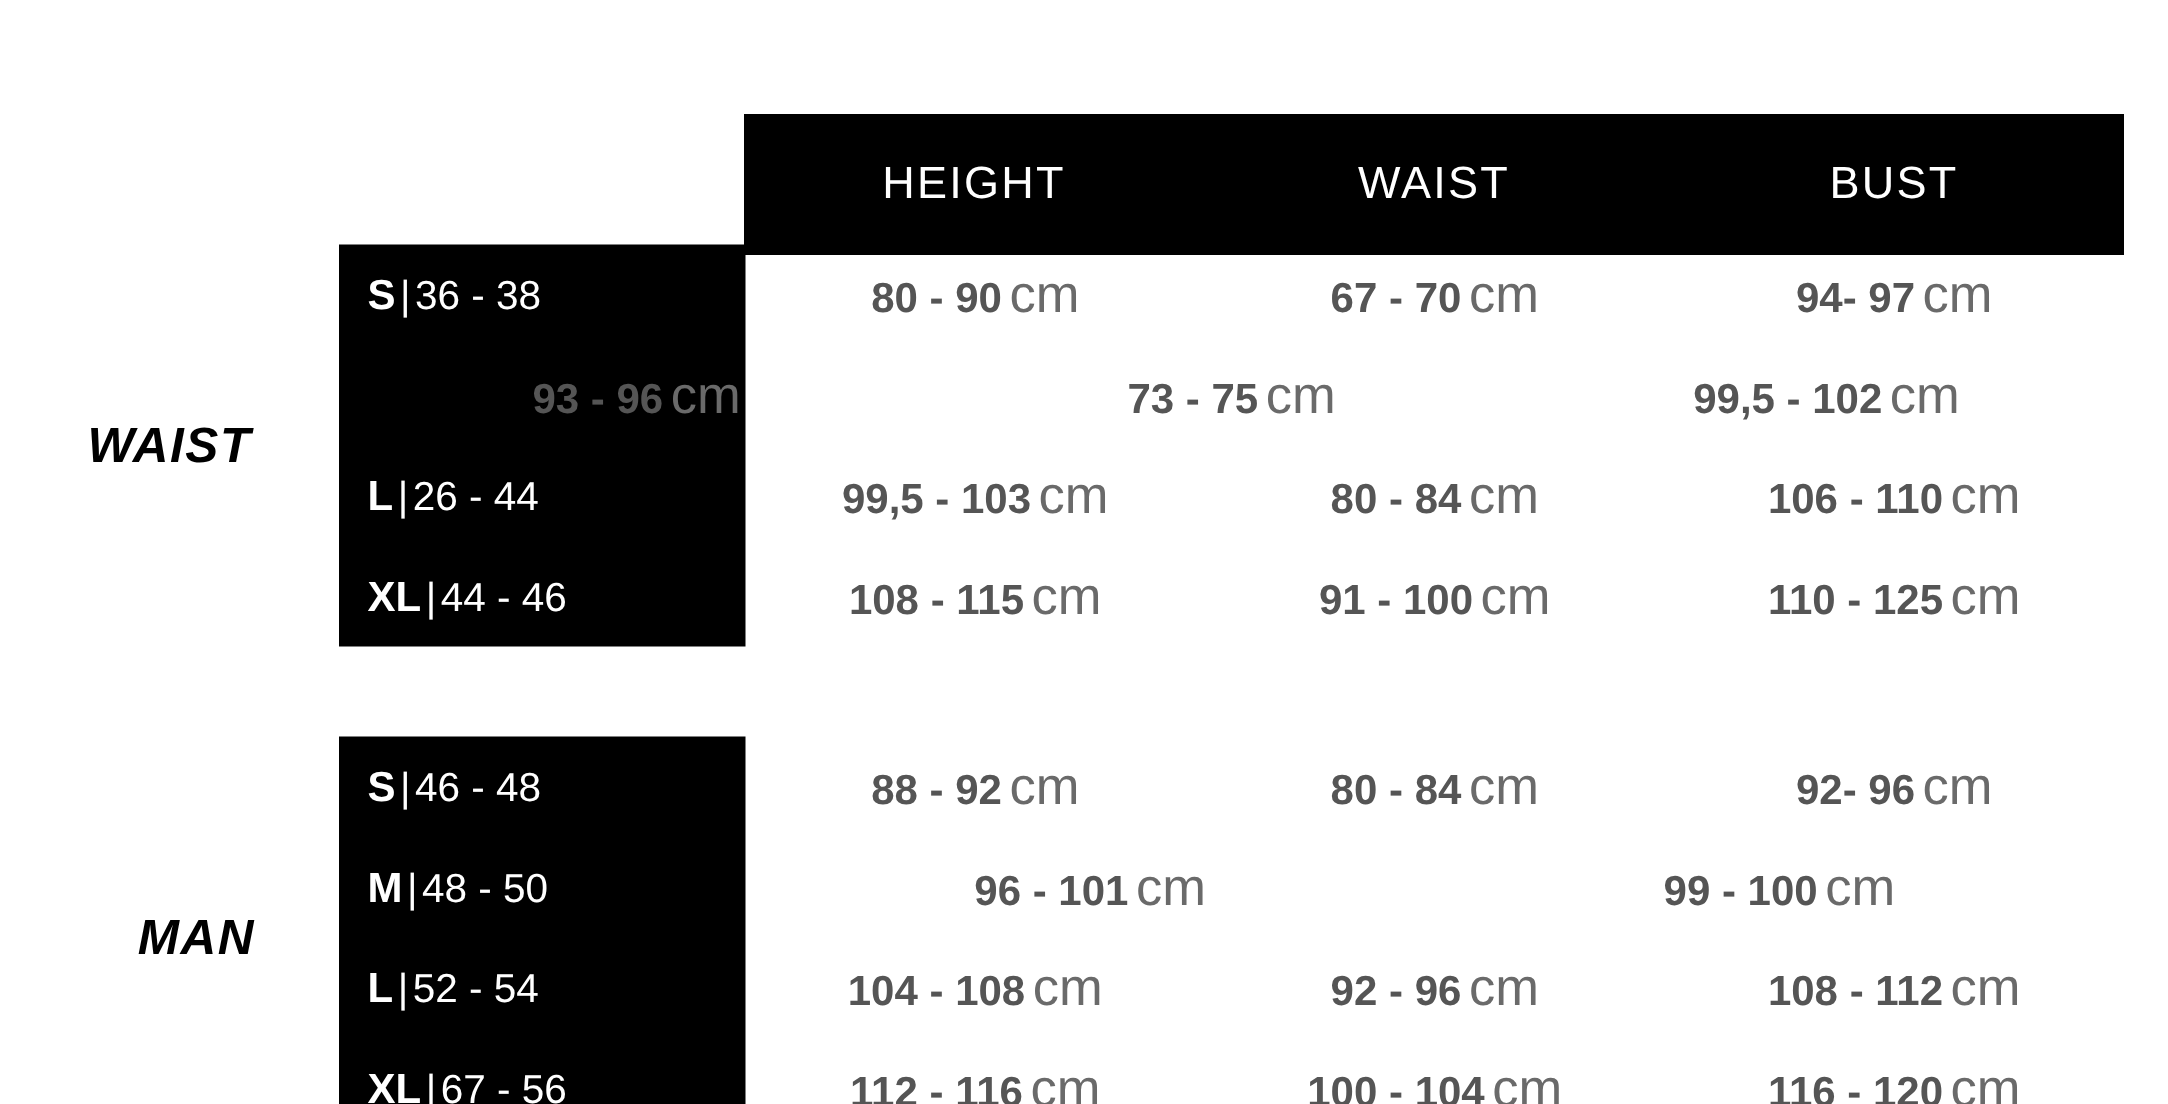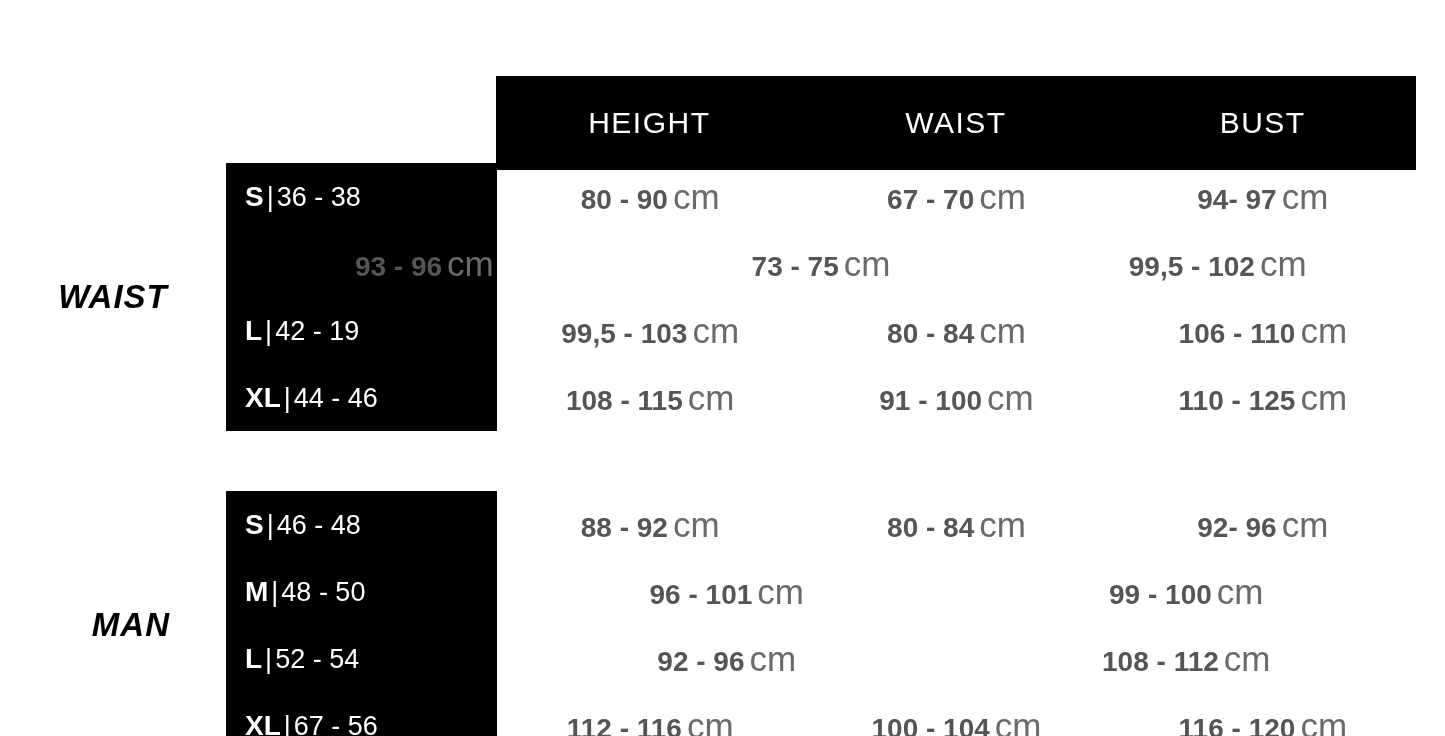--- a/index.html
+++ b/index.html
@@ -166,21 +166,21 @@
         <div class="cell-measure">
           <span class="num">73 - 75</span><span class="unit">cm</span>
         </div>
         <div class="cell-measure">
           <span class="num">99,5 - 102</span><span class="unit">cm</span>
         </div>
       </div>
 
       <div class="row">
         <div class="cell-size">
-          <span class="sz">L</span><span class="sep">|</span><span class="range">42 - 19</span>
+          <span class="sz">L</span><span class="sep">|</span><span class="range">26 - 44</span>
         </div>
         <div class="cell-measure">
           <span class="num">99,5 - 103</span><span class="unit">cm</span>
         </div>
         <div class="cell-measure">
           <span class="num">80 - 84</span><span class="unit">cm</span>
         </div>
         <div class="cell-measure">
           <span class="num">106 - 110</span><span class="unit">cm</span>
         </div>
@@ -234,20 +234,23 @@
         <div class="cell-measure">
           <span class="num">99 - 100</span><span class="unit">cm</span>
         </div>
       </div>
 
       <div class="row">
         <div class="cell-size">
           <span class="sz">L</span><span class="sep">|</span><span class="range">52 - 54</span>
         </div>
         <div class="cell-measure">
+          <span class="num">104 - 108</span><span class="unit">cm</span>
+        </div>
+        <div class="cell-measure">
           <span class="num">92 - 96</span><span class="unit">cm</span>
         </div>
         <div class="cell-measure">
           <span class="num">108 - 112</span><span class="unit">cm</span>
         </div>
       </div>
 
       <div class="row">
         <div class="cell-size">
           <span class="sz">XL</span><span class="sep">|</span><span class="range">67 - 56</span>

